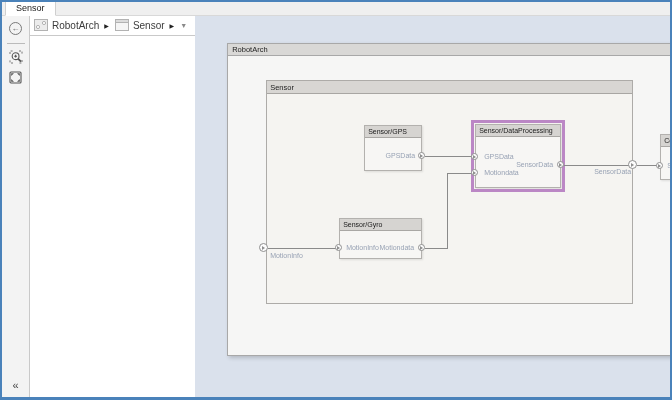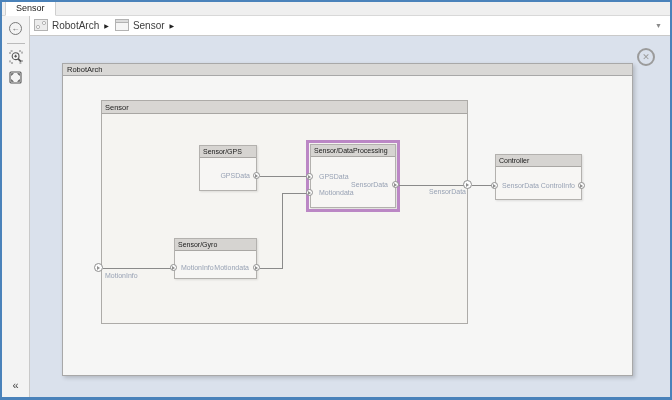--- a/index.html
+++ b/index.html
@@ -18,21 +18,21 @@
   .body-row { flex:1; display:flex; min-height:0; }
   .side-toolbar { width:28px; background:#f3f3f3; border-right:1px solid #c9c9c9;
                   display:flex; flex-direction:column; align-items:center; padding-top:4px; flex:0 0 auto; }
   .tool-btn { width:16px; height:16px; display:flex; align-items:center; justify-content:center; margin-bottom:4px; }
   .circle-btn { width:13px; height:13px; border:1px solid #7a7a7a; border-radius:50%;
                 font-size:8px; line-height:11px; text-align:center; color:#555; }
   .tool-divider { width:18px; border-top:1px solid #bbb; margin:3px 0 7px 0; }
   .spacer { flex:1; }
   .collapse { font-size:11px; color:#444; margin-bottom:6px; }
 
-  .right-col { flex:1; display:flex; flex-direction:column; min-width:0; }
+  .right-col { flex:1; display:flex; flex-direction:row; min-width:0; }
 
   
   .crumb-bar { height:20px; background:#fff; border-bottom:1px solid #c9c9c9;
                display:flex; align-items:center; padding:0 8px 0 4px; flex:0 0 auto; }
   .crumb-item { display:flex; align-items:center; gap:4px; margin-right:5px; }
   .crumb-label { font-size:10px; color:#3c3c3c; }
   .crumb-sep { font-size:6px; color:#222; margin-right:6px; }
   .crumb-icon { display:block; }
   .dropdown { margin-left:auto; font-size:7px; color:#8a8a8a; }
 

